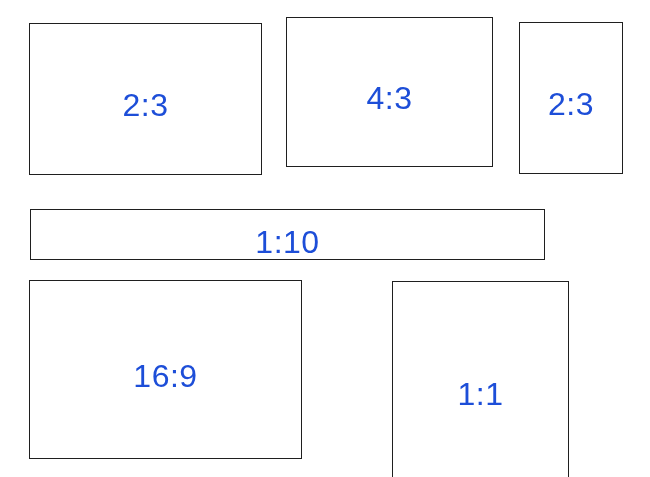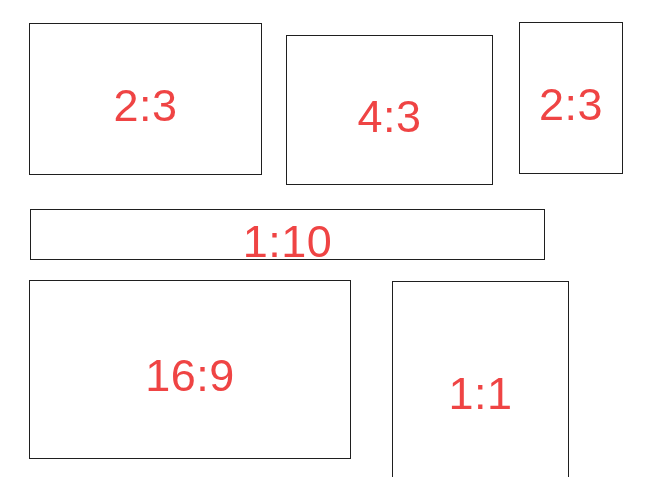--- a/index.html
+++ b/index.html
@@ -18,34 +18,34 @@
   .box {
     position: absolute;
     box-sizing: border-box;
     border: 1.5px solid #1f1f1f;
     background: #ffffff;
     display: flex;
     align-items: center;
     justify-content: center;
   }
   .box .label {
-    font-size: 45px;
+    font-size: 32px;
     line-height: 1;
-    color: #ef4444;
+    color: #1d4ed8;
     letter-spacing: 0.5px;
     transform: translateY(-2px);
     margin-top: 16px;
   }
   
   .box1 { left: 29px;  top: 23px;  width: 233px; height: 152px; }
-  .box2 { left: 286px; top: 35px;  width: 207px; height: 150px; }
+  .box2 { left: 286px; top: 17px;  width: 207px; height: 150px; }
   .box3 { left: 519px; top: 22px;  width: 104px; height: 152px; }
   .box4 { left: 30px;  top: 209px; width: 515px; height: 51px; }
   .box4 .label { transform: translateY(-1px); }
-  .box5 { left: 29px;  top: 280px; width: 322px; height: 179px; }
+  .box5 { left: 29px;  top: 280px; width: 273px; height: 179px; }
   .box6 { left: 392px; top: 281px; width: 177px; height: 213px; }
 </style>
 </head>
 <body>
 
 <div class="canvas">
 
   <div class="box box1">
     <span class="label">2:3</span>
   </div>

